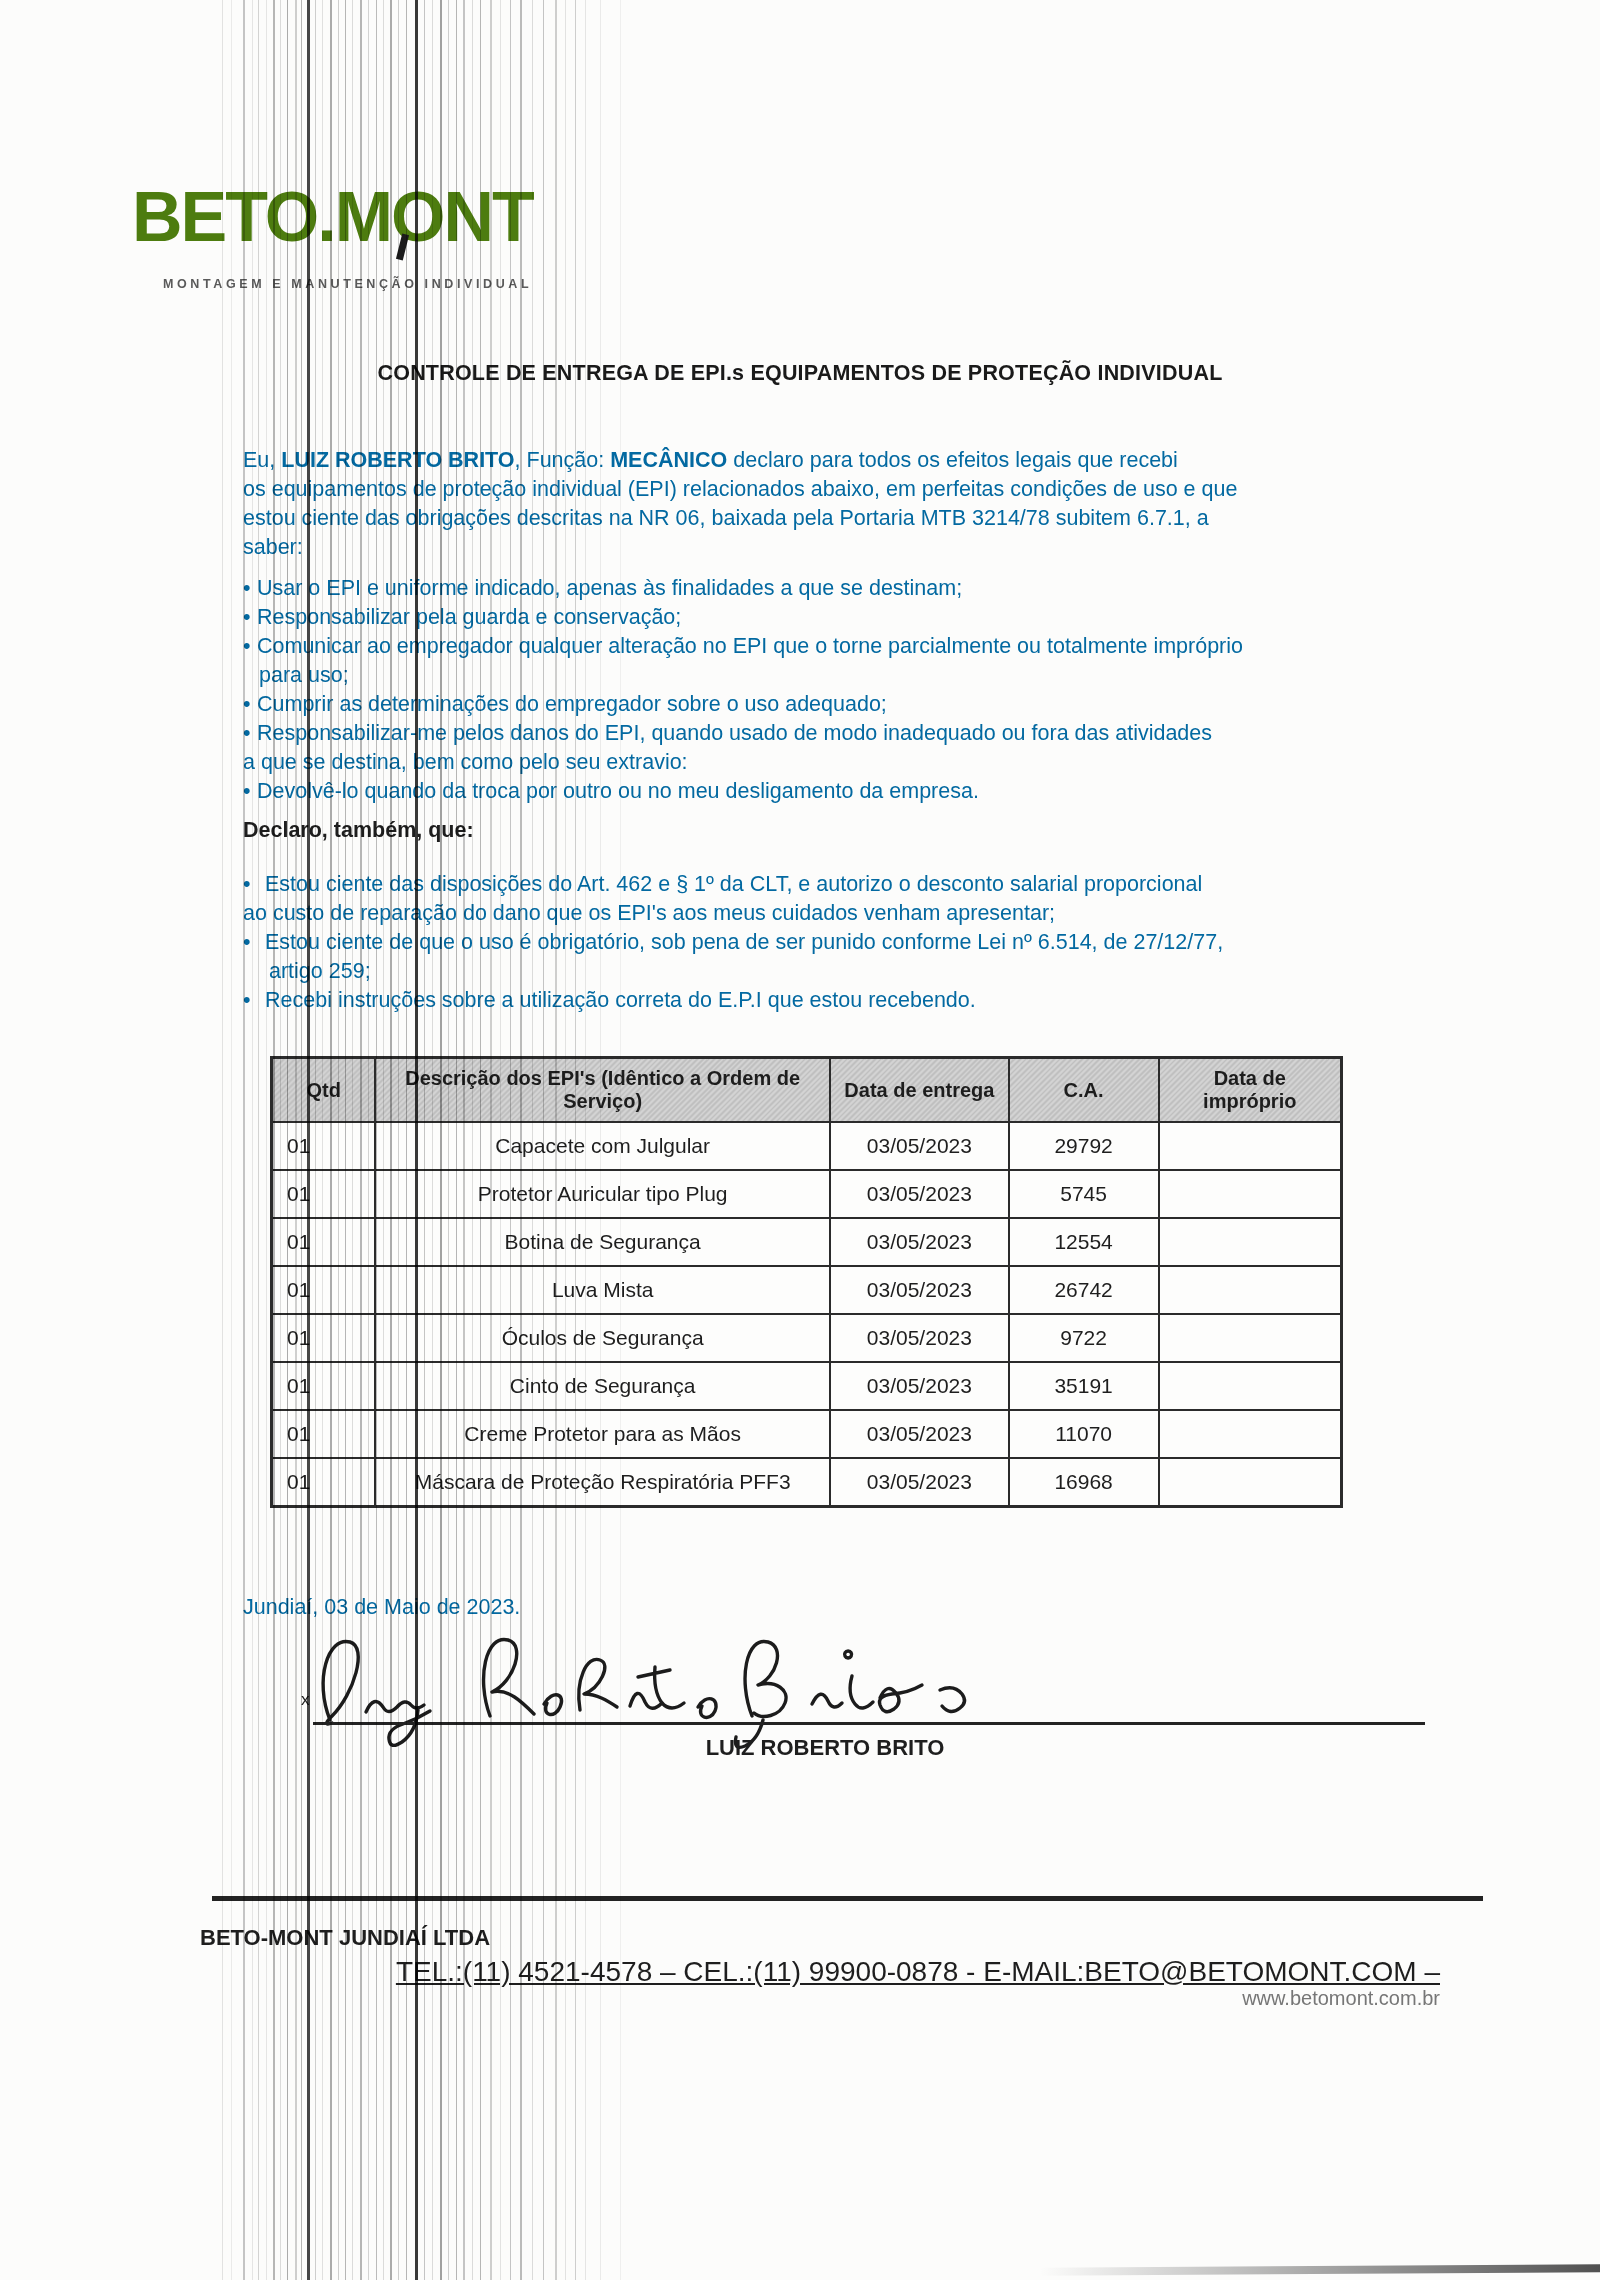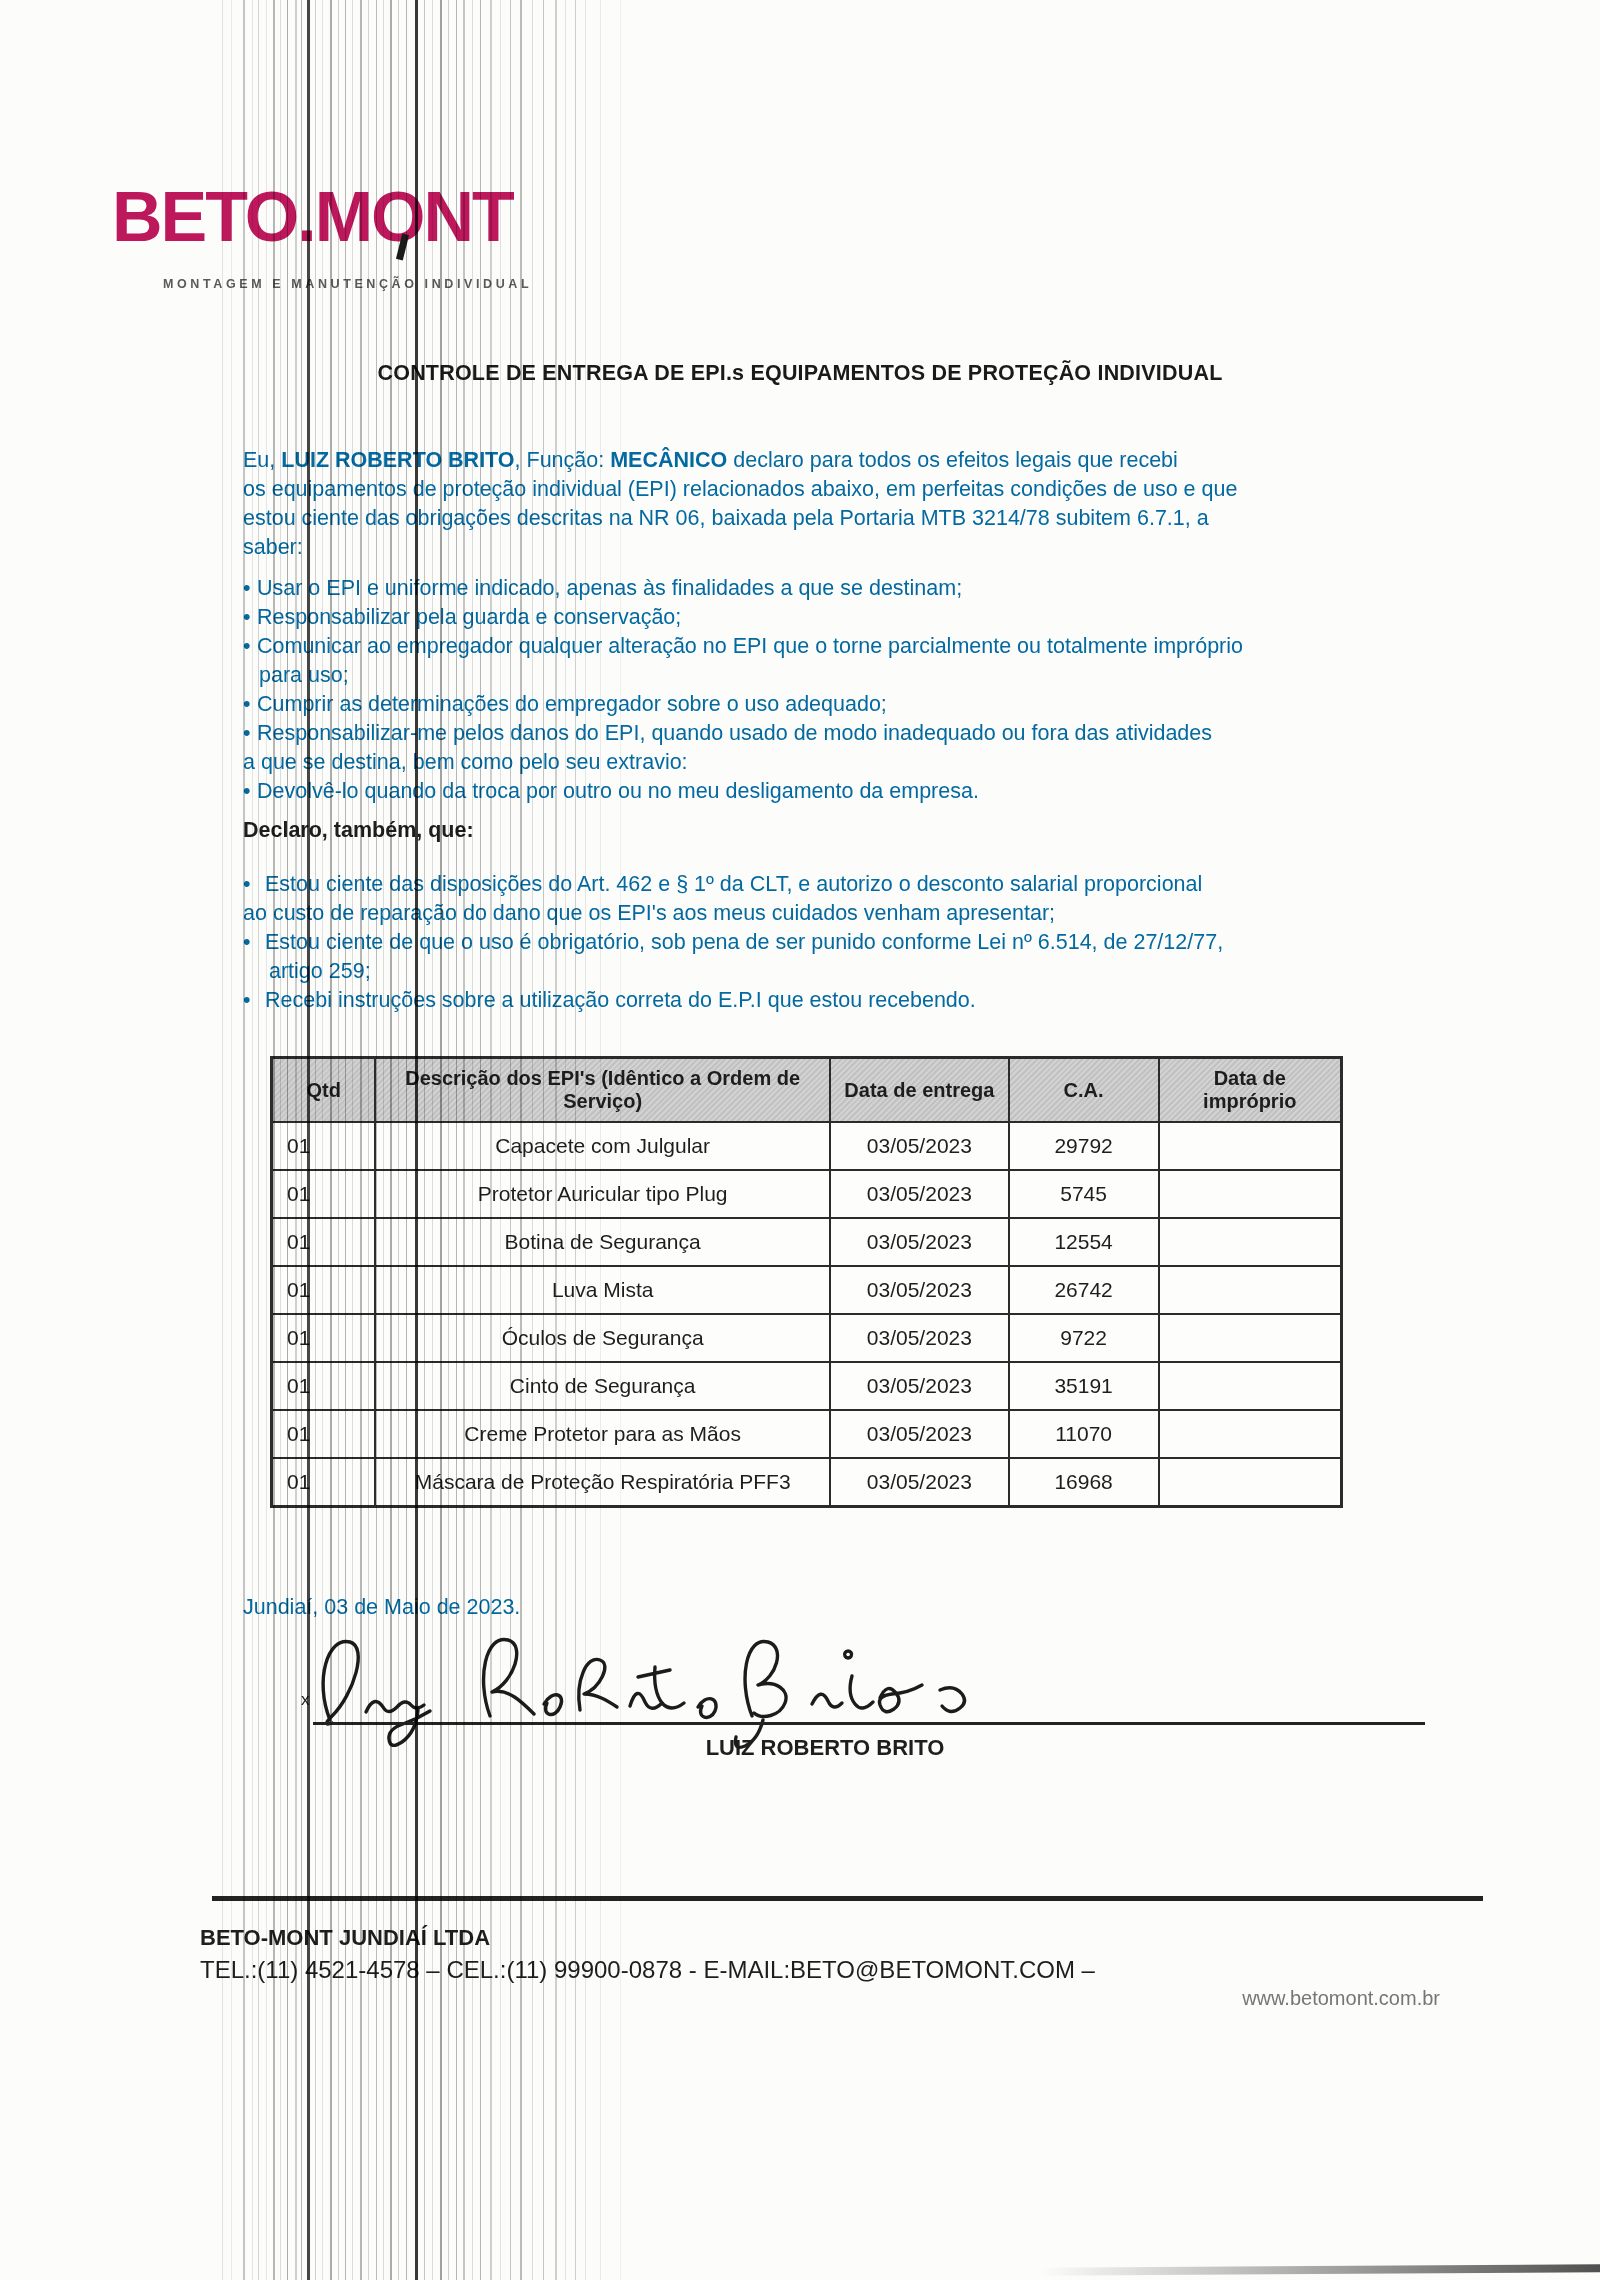--- a/index.html
+++ b/index.html
@@ -4,21 +4,21 @@
 <style>
   html,body{margin:0;padding:0;background:#e9e9e9;}
   .page{position:relative;width:1600px;height:2280px;background:#fcfcfb;overflow:hidden;
         font-family:"Liberation Sans",sans-serif;color:#1e1e1e;margin:0 auto;}
   .abs{position:absolute;}
   .b{font-weight:700;}
   
   #streaks{position:absolute;left:0;top:0;width:1600px;height:2280px;z-index:6;pointer-events:none;}
   .streak{position:absolute;top:0;height:2280px;background:#000;}
   
-  .logo-name{font-weight:800;font-size:70px;letter-spacing:-2px;color:#be185d;line-height:1;}
+  .logo-name{font-weight:800;font-size:70px;letter-spacing:-2px;color:#4d7c0f;line-height:1;margin-left:20px;}
   .logo-tail{position:absolute;width:7px;height:26px;background:#1b1b1b;transform:rotate(14deg);}
   .logo-tagline{font-size:12.5px;font-weight:700;letter-spacing:3.6px;color:#5a5a5a;}
   
   .doc-title{width:1600px;text-align:center;font-weight:700;font-size:21.5px;letter-spacing:.2px;color:#1a1a1a;}
   
   .tline{font-size:21.5px;line-height:29px;white-space:pre;color:#0369a1;}
   .bchar{display:inline-block;}
   .heading{font-size:21.5px;font-weight:700;}
   
   table.epi{border-collapse:collapse;width:1073px;table-layout:fixed;}
@@ -26,21 +26,21 @@
   table.epi{border-width:3px;}
   table.epi th{height:62px;font-size:20px;font-weight:700;color:#1d1d1d;text-align:center;vertical-align:middle;
     background:repeating-linear-gradient(135deg,#d3d3d3 0 2px,#c0c0c0 2px 4px);padding:0 10px;}
   table.epi td{height:46px;font-size:21px;text-align:center;vertical-align:middle;padding:0 4px;background:#fdfdfc;}
   table.epi td.qtd{text-align:left;padding-left:14px;}
   
   .sig-line{background:#232323;height:3px;}
   .sig-name{font-size:22px;font-weight:700;text-align:center;}
   .footer-rule{background:#232323;height:5px;}
   .f-company{font-size:22px;font-weight:700;text-align:left;}
-  .f-contact{font-size:24px;text-align:left;}
+  .f-contact{font-size:28px;text-align:right;text-decoration:underline;}
   .f-web{font-size:20px;text-align:right;color:#767676;}
   .wedge{background:linear-gradient(to right,rgba(60,60,60,0),rgba(50,50,50,.85));transform:rotate(-.35deg);}
 </style>
 </head>
 <body>
 
 <div class="page">
 
   <div class="abs" style="left:112px;top:182px;">
     <div class="logo-name">BETO.MONT</div>

